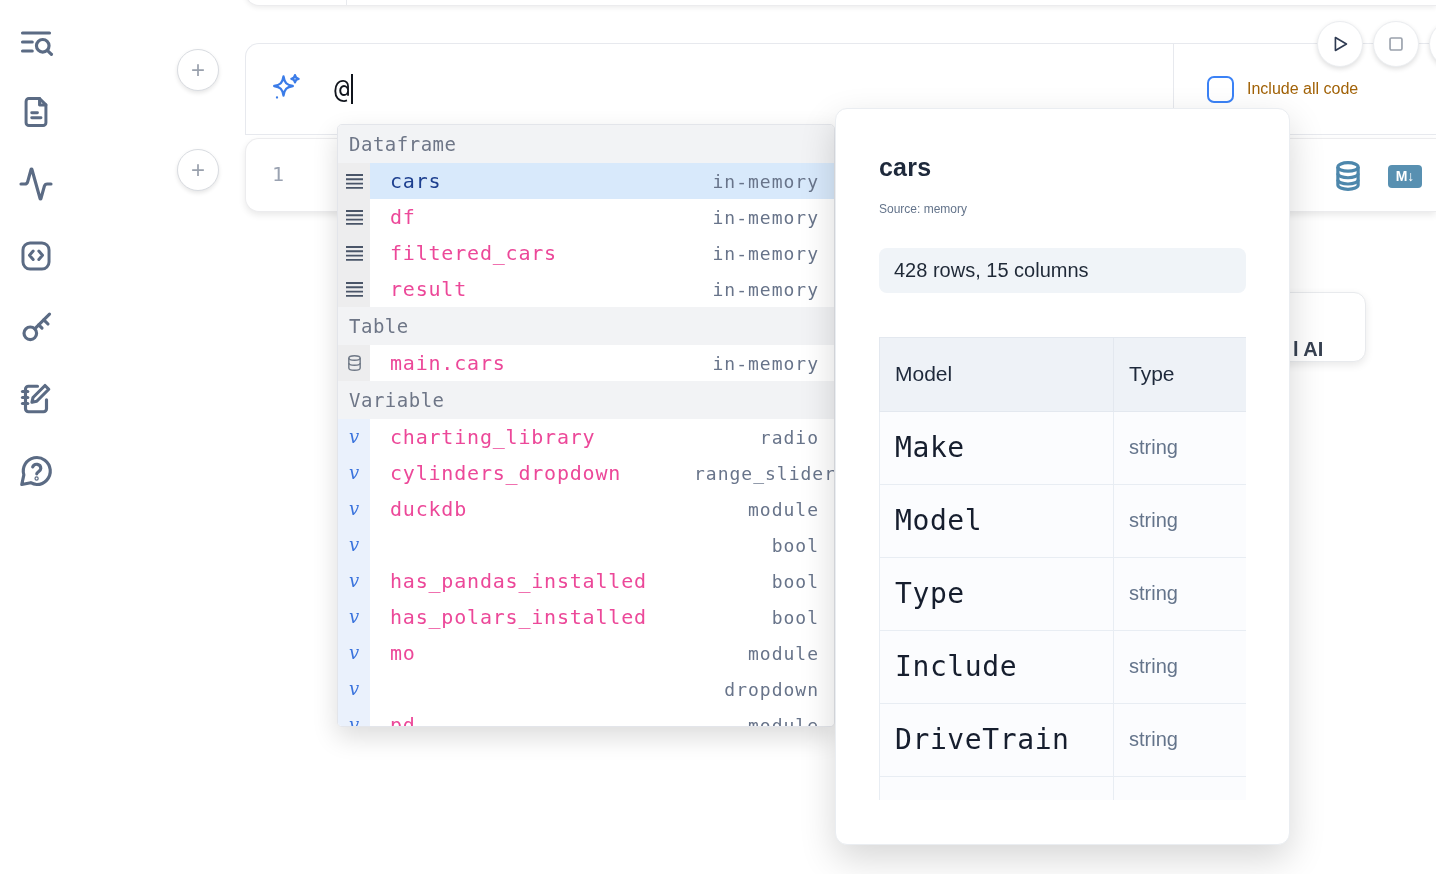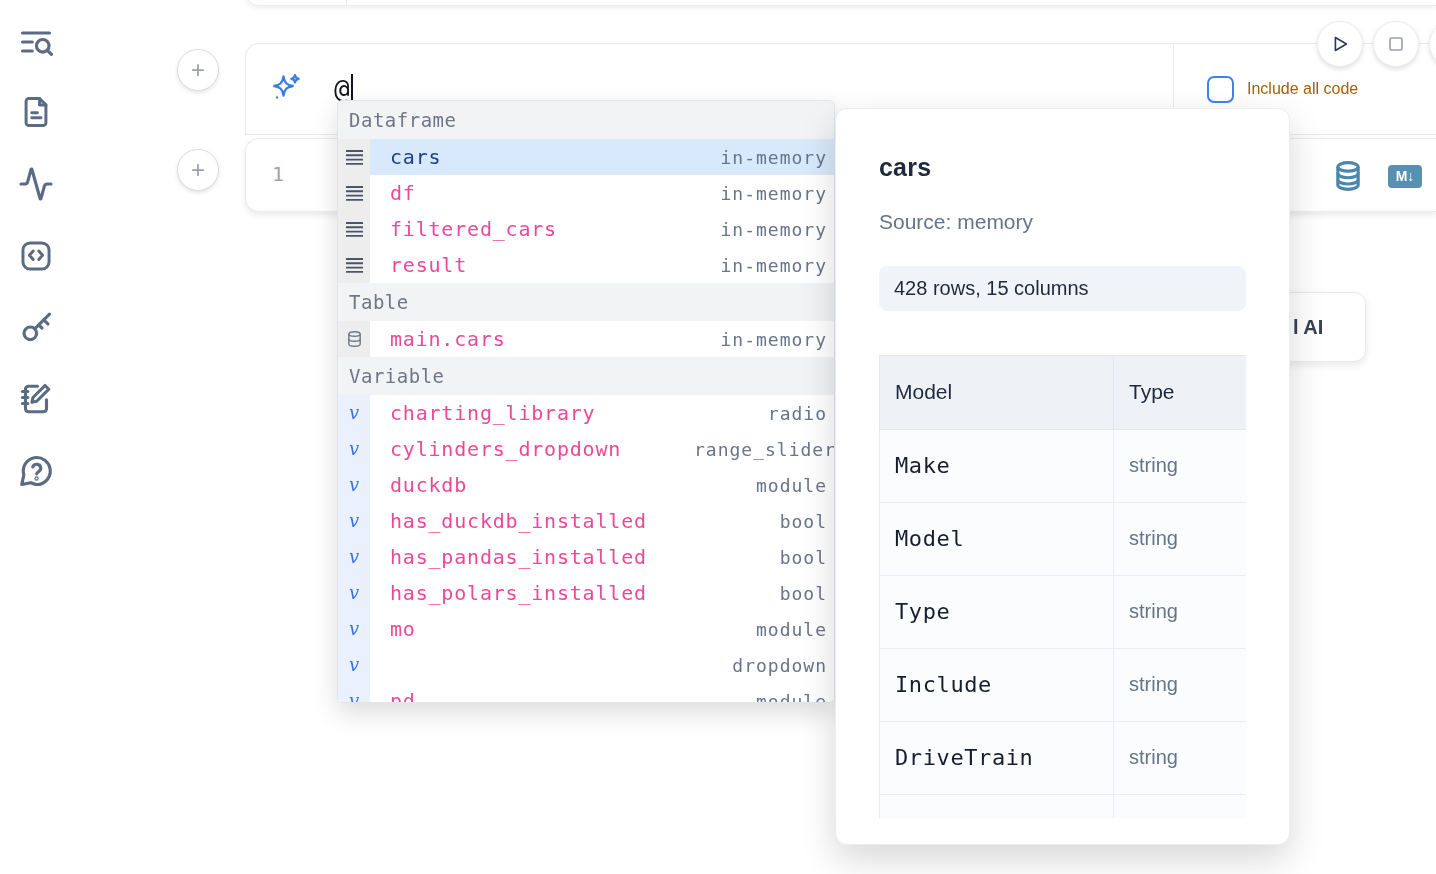--- a/index.html
+++ b/index.html
@@ -55,57 +55,57 @@
   .code-cell{position:absolute;left:245px;right:0;top:138px;height:74px;background:#fff;
     border:1px solid #ececee;border-right:none;border-radius:14px 0 0 14px;
     box-shadow:0 3px 7px rgba(0,0,0,.09);z-index:1;}
   .line-no{position:absolute;left:26px;top:0;height:70px;display:flex;align-items:center;font-size:20px;color:#9aa2b1;}
   .cell-icons{position:absolute;right:14px;top:0;height:74px;display:flex;align-items:center;gap:24px;}
   .md-badge{width:34px;height:23px;background:#5890b1;border-radius:4px;color:#fff;
     font-weight:bold;font-size:14px;display:flex;align-items:center;justify-content:center;cursor:pointer;letter-spacing:0;}
 
   
   .ai-btn{position:absolute;left:1236px;top:292px;width:130px;height:70px;background:#fff;border:1px solid #e8eaed;
-    border-radius:12px;box-shadow:0 3px 8px rgba(0,0,0,.09);z-index:2;display:flex;align-items:center;cursor:pointer;}
+    border-radius:12px;box-shadow:0 3px 8px rgba(0,0,0,.09);z-index:2;display:flex;align-items:flex-end;cursor:pointer;}
   .ai-btn .t{margin-left:56px;font-size:20px;font-weight:bold;color:#374151;white-space:nowrap;}
 
   
-  .dropdown{position:absolute;left:337px;top:100px;width:498px;height:603px;background:#fff;
+  .dropdown{position:absolute;left:337px;top:124px;width:498px;height:603px;background:#fff;
     border:1px solid #e3e5ea;border-radius:5px;box-shadow:0 10px 26px rgba(0,0,0,.14);
     overflow:hidden;z-index:3;}
   .ac-header{height:38px;background:#f2f3f5;display:flex;align-items:center;padding-left:11px;
     font-family:"DejaVu Sans Mono",monospace;font-size:19px;color:#6e7687;letter-spacing:.5px;}
   .ac-row{height:36px;display:flex;align-items:stretch;cursor:pointer;background:#fff;}
   .ac-ic{width:32px;flex:none;display:flex;align-items:center;justify-content:center;background:#ededee;}
   .ac-ic.var-kind{background:#eaf1fc;}
   .vchar{font-family:"DejaVu Serif",serif;font-style:italic;color:#3b74dd;font-size:18px;line-height:1;}
   .ac-name{font-family:"DejaVu Sans Mono",monospace;font-size:20px;color:#ec4899;letter-spacing:.8px;
     display:flex;align-items:center;margin-left:20px;white-space:nowrap;}
   .ac-type{font-family:"DejaVu Sans Mono",monospace;font-size:18px;color:#68748a;letter-spacing:1px;
-    display:flex;align-items:center;margin-left:auto;padding-right:7px;white-space:nowrap;overflow:hidden;max-width:148px;justify-content:flex-end;}
+    display:flex;align-items:center;margin-left:auto;padding-right:15px;white-space:nowrap;overflow:hidden;max-width:148px;justify-content:flex-end;}
   .ac-type.clip{justify-content:flex-start;padding-right:0;max-width:140px;}
   .ac-row.selected{background:var(--sel-bg);}
   .ac-row.selected .ac-name{color:var(--sel-text);}
   .ac-row.selected .ac-ic{background:#ededee;}
 
   
   .popup{position:absolute;left:835px;top:108px;width:455px;height:737px;background:#fff;
     border:1px solid #eaedf1;border-radius:12px;box-shadow:0 14px 36px rgba(0,0,0,.16);z-index:4;padding:0 0 0 43px;}
   .popup h2{font-size:25px;color:var(--dark);margin-top:44px;letter-spacing:.2px;}
-  .popup .src{font-size:21px;color:var(--muted);margin-top:28px;}
+  .popup .src{font-size:12px;color:var(--muted);margin-top:20px;}
   .shape-badge{width:367px;height:45px;background:#f0f4f8;border-radius:8px;margin-top:32px;
     display:flex;align-items:center;padding-left:15px;font-size:20px;color:#1f2937;}
   .schema-wrap{width:367px;height:463px;margin-top:44px;overflow:hidden;border-top:1px solid #e3e8ef;}
   .schema{width:100%;border-collapse:collapse;table-layout:fixed;}
   .schema col.c1{width:234px;}
   .schema col.c2{width:133px;}
   .schema th{height:73px;background:#eef2f7;font-weight:normal;font-size:21px;color:var(--dark);
     text-align:left;padding-left:15px;border:1px solid #e3e8ef;border-top:none;}
   .schema td{height:73px;background:#fbfcfe;border:1px solid #e8edf3;padding-left:15px;}
-  .schema td.cname{font-family:"DejaVu Sans Mono",monospace;font-size:22px;color:#161e2e;letter-spacing:.6px;}
+  .schema td.cname{font-family:"DejaVu Sans Mono",monospace;font-size:28px;color:#161e2e;letter-spacing:.6px;}
   .schema td.ctype{font-size:20px;color:var(--muted);}
 </style>
 </head>
 <body>
 
 <div id="app">
 
   <nav class="sidebar">
     <div class="sb-btn" style="top:22px">
       <svg width="36" height="36" viewBox="0 0 24 24">
@@ -283,21 +283,20 @@
         <span class="ac-ic var-kind">
           <span class="vchar">v</span>
         </span>
         <span class="ac-name">duckdb</span>
         <span class="ac-type">module</span>
       </div>
       <div class="ac-row">
         <span class="ac-ic var-kind">
           <span class="vchar">v</span>
         </span>
-        <span class="ac-name">has_duckdb_installed</span>
         <span class="ac-type">bool</span>
       </div>
       <div class="ac-row">
         <span class="ac-ic var-kind">
           <span class="vchar">v</span>
         </span>
         <span class="ac-name">has_pandas_installed</span>
         <span class="ac-type">bool</span>
       </div>
       <div class="ac-row">

